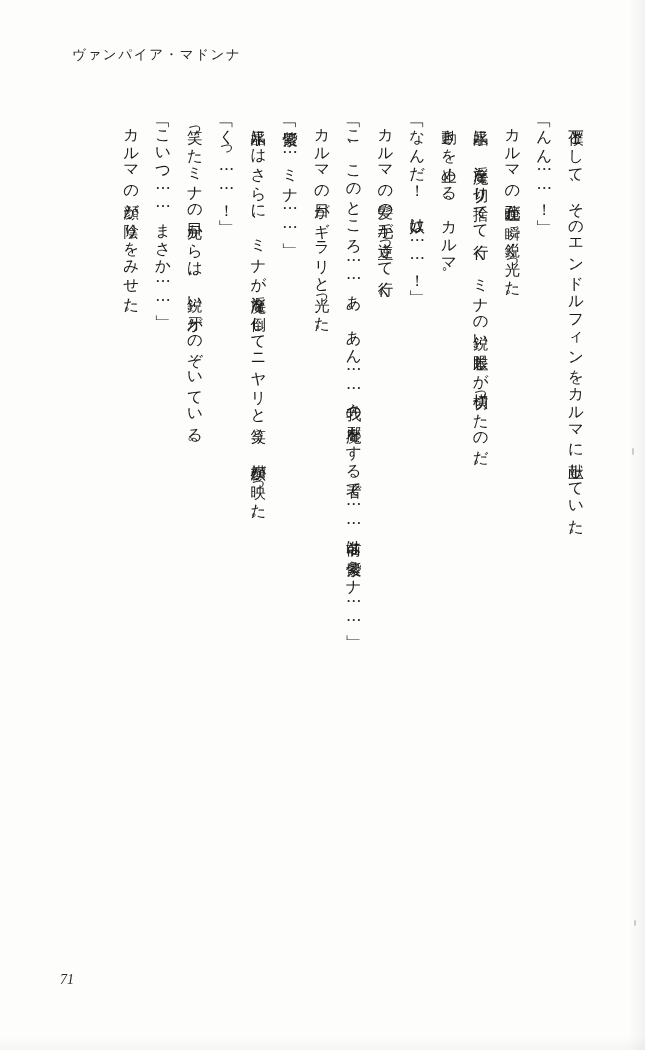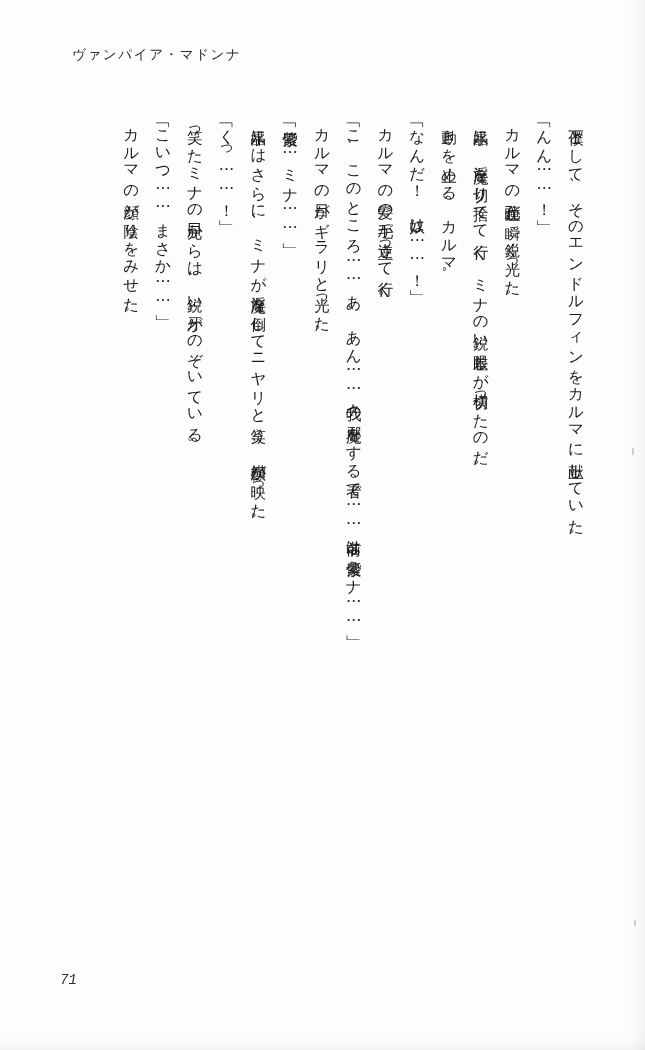--- a/index.html
+++ b/index.html
@@ -58,21 +58,21 @@
   }
 
   
   .folio {
     position: absolute;
     left: 60px;
     bottom: 62px;
     font-size: 14px;
     font-style: italic;
     color: #2b2b2b;
-    font-family: Liberation Mono, monospace;
+    font-family: Liberation Serif, serif;
   }
 
   
   .edge-shade-right {
     position: absolute;
     top: 0;
     right: 0;
     width: 16px;
     height: 100%;
     background: linear-gradient(to left, rgba(0,0,0,0.045), rgba(0,0,0,0));

